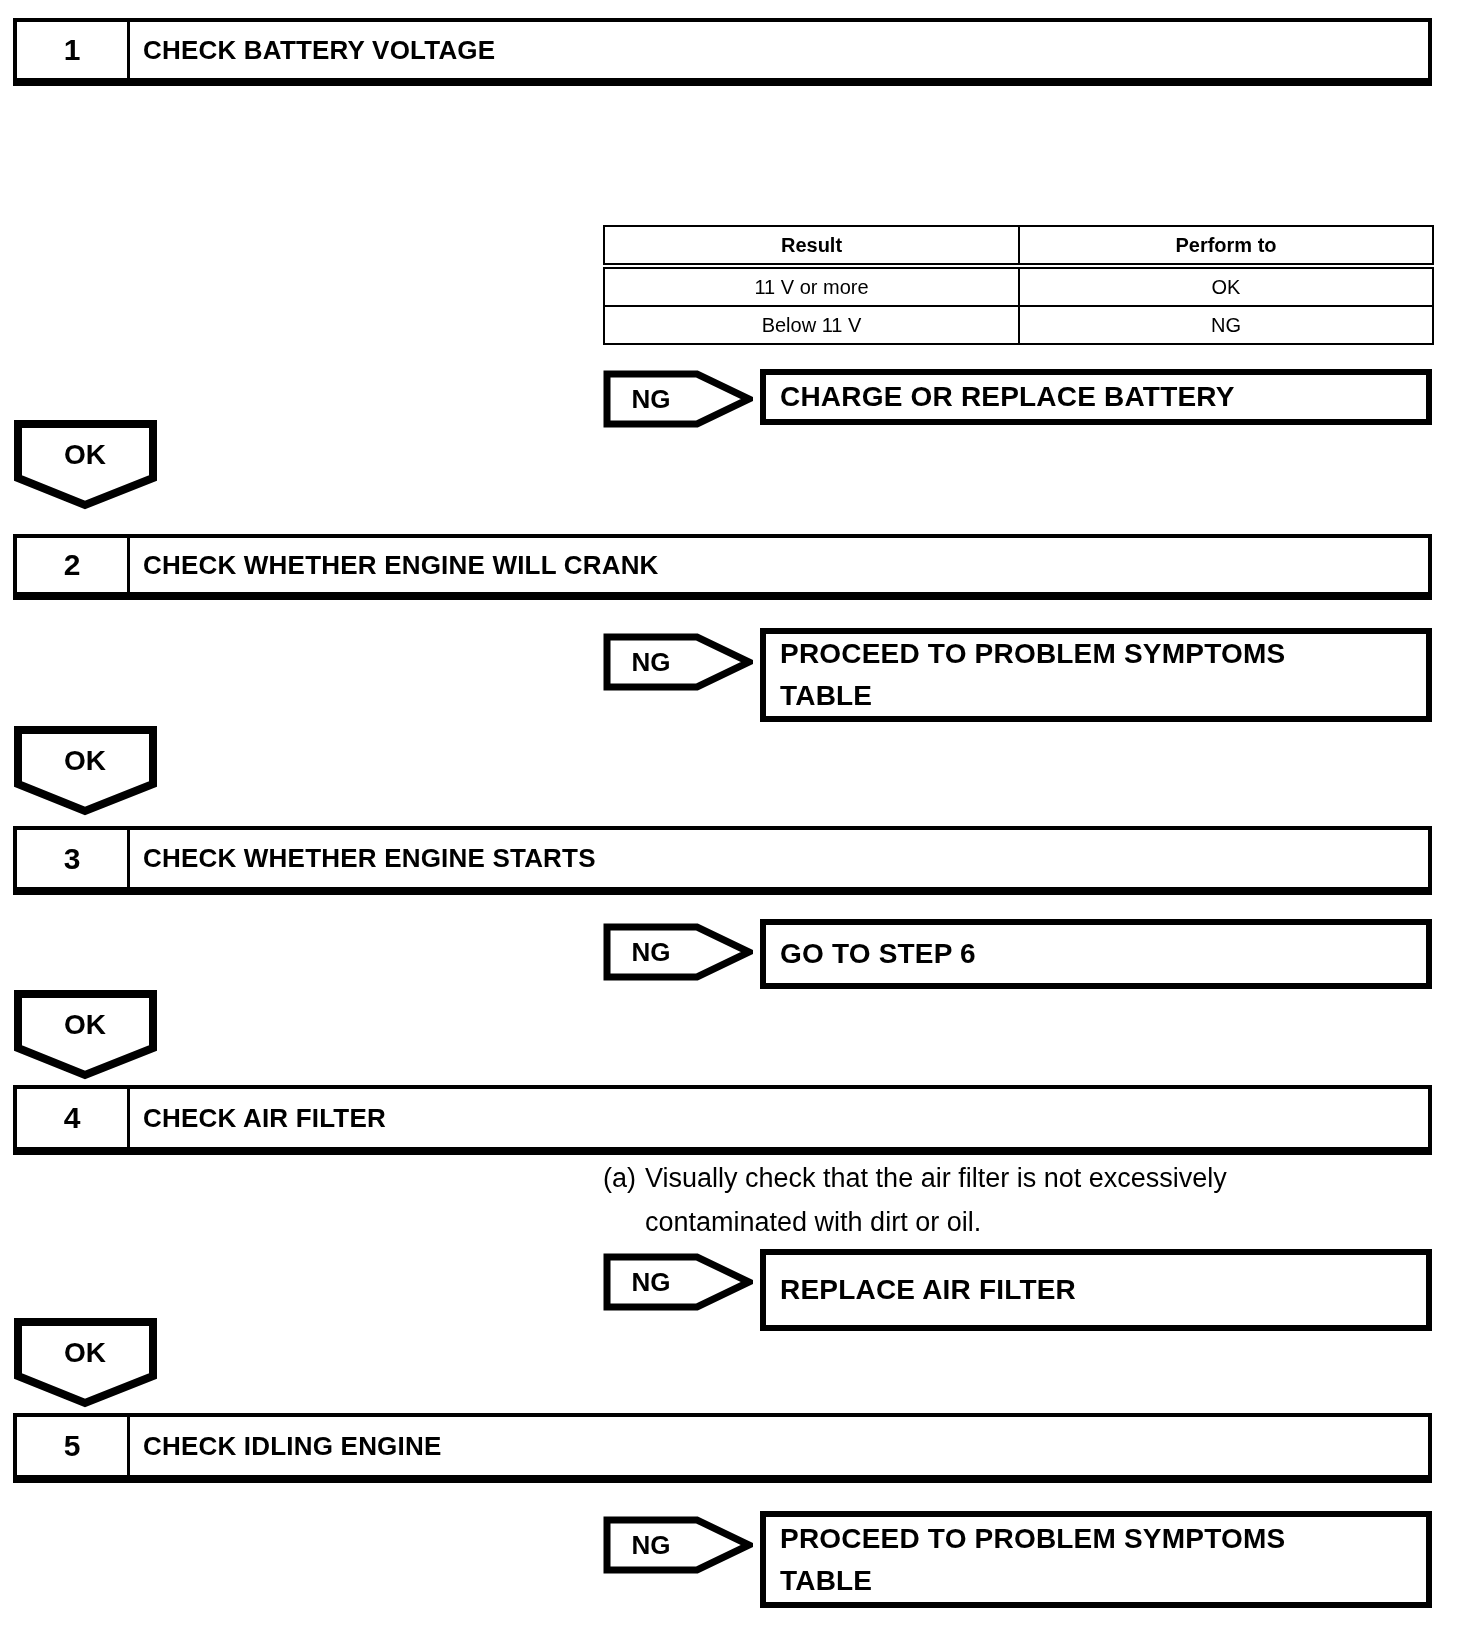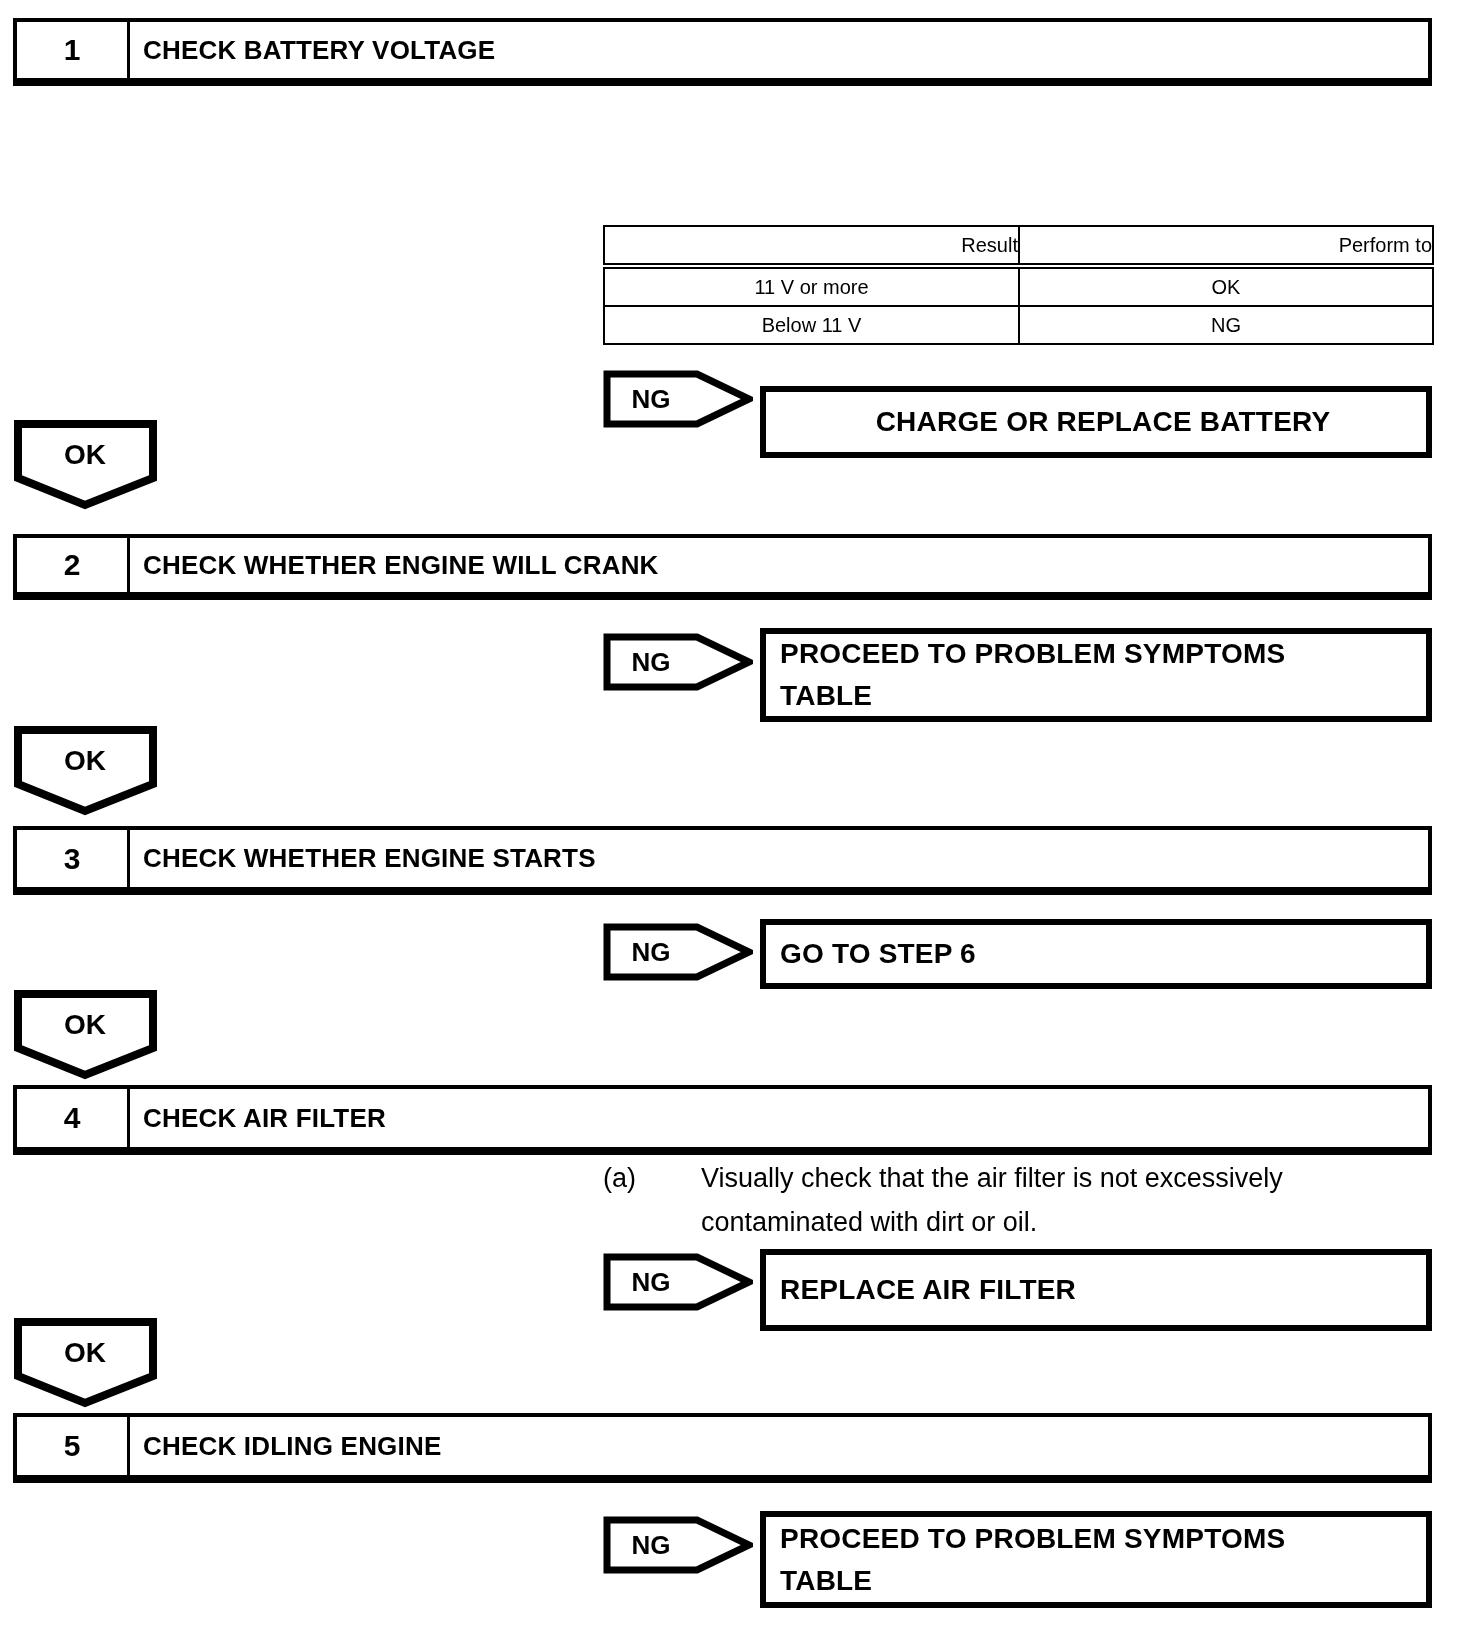--- a/index.html
+++ b/index.html
@@ -26,37 +26,37 @@
   .notice{position:absolute;left:603px;top:98px;font-size:27px;font-weight:bold;line-height:38px;}
   
   .rtable{
     position:absolute;left:603px;top:225px;width:829px;
     border-collapse:collapse;table-layout:fixed;
   }
   .rtable th,.rtable td{
     border:2px solid #000;text-align:center;vertical-align:middle;
     font-size:20px;height:36px;padding:0;
   }
-  .rtable th{font-weight:normal;border-bottom:6px double #000;text-align:right;}
+  .rtable th{font-weight:bold;border-bottom:6px double #000;}
   .rtable td{font-weight:normal;}
   
   .ng{position:absolute;left:603px;width:150px;height:58px;}
   .resbox{
     position:absolute;left:760px;width:672px;box-sizing:border-box;
     border:6px solid #000;background:#fff;
     display:flex;flex-direction:column;justify-content:center;
     padding-left:14px;font-size:28px;font-weight:bold;line-height:42px;
     letter-spacing:.2px;
   }
   
   .ok{position:absolute;left:14px;width:143px;height:90px;}
   
   .instr{position:absolute;left:603px;top:1156px;font-size:27px;line-height:44px;}
   .instr .marker{position:absolute;left:0;top:0;}
-  .instr .itext{margin-left:98px;}
+  .instr .itext{margin-left:42px;}
   svg{display:block;}
 </style>
 </head>
 <body>
 
 <div id="page">
 
   <div class="step" style="top:18px;height:68px;">
     <div class="num">1</div>
     <div class="ttl">CHECK BATTERY VOLTAGE</div>
@@ -83,21 +83,21 @@
     </tr>
   </tbody>
     </table>
 
   <div class="ng" style="top:370px;">
     <svg width="150" height="58" viewBox="0 0 150 58">
       <polygon points="4,4 94,4 146,29 94,54 4,54" fill="#fff" stroke="#000" stroke-width="7"></polygon>
       <text x="48" y="38" text-anchor="middle" font-size="26" font-weight="bold" fill="#000">NG</text>
     </svg>
   </div>
-  <div class="resbox" style="top:386px;height:72px;align-items:center;">
+  <div class="resbox" style="top:369px;height:56px;">
     <div>CHARGE OR REPLACE BATTERY</div>
   </div>
 
   <div class="ok" style="top:420px;">
     <svg width="143" height="90" viewBox="0 0 143 90">
       <polygon points="4,4 139,4 139,58 71,85 4,58" fill="#fff" stroke="#000" stroke-width="8"></polygon>
       <text x="71" y="44" text-anchor="middle" font-size="28" font-weight="bold" fill="#000">OK</text>
     </svg>
   </div>
 

